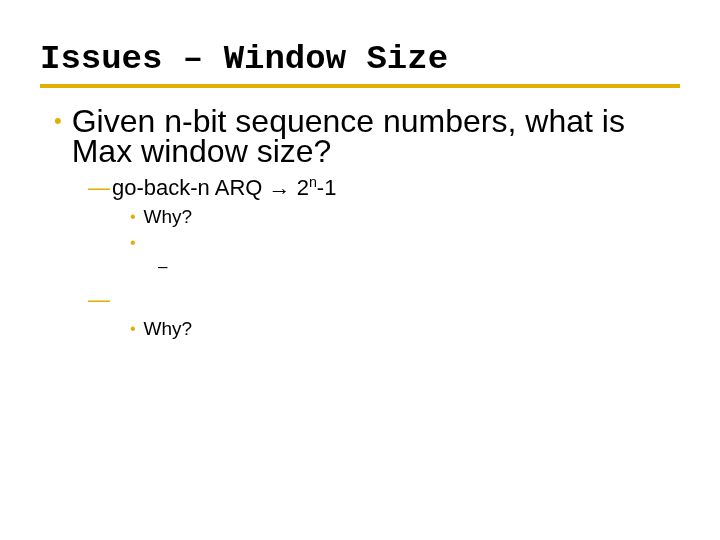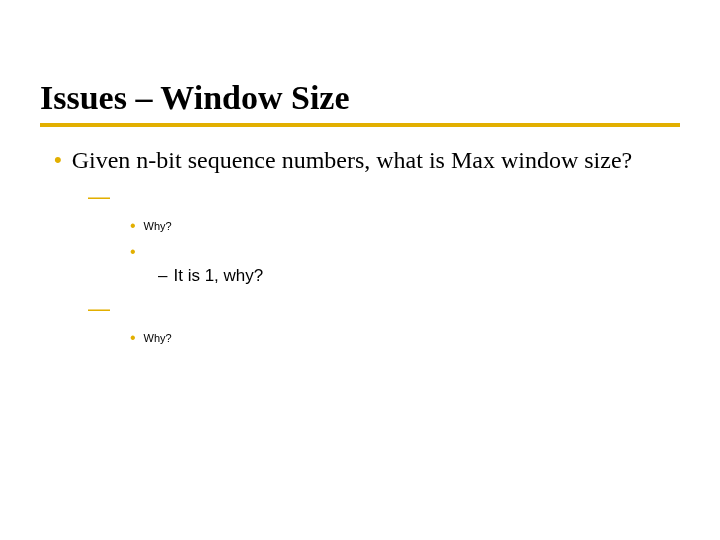--- a/index.html
+++ b/index.html
@@ -1,32 +1,32 @@
 <!DOCTYPE html>
 <html><head>
 <meta charset="utf-8">
 <style>
   * { margin: 0; padding: 0; box-sizing: border-box; }
   html, body { width: 720px; height: 540px; background: #ffffff; font-family: Verdana, Geneva, sans-serif; color: #000; }
   .slide { width: 720px; height: 540px; padding: 40px 40px 0 40px; }
   .title-block { }
-  .title { font-family: Liberation Serif, serif; font-weight: 900; font-size: 34px; letter-spacing: 0px; margin-bottom: 6px; margin-top: 39px; }
+  .title { font-family: Liberation Mono, monospace; font-weight: 900; font-size: 34px; letter-spacing: 0px; margin-bottom: 6px; }
   .title-underline { height: 4px; width: 640px; background: #e2af00; margin-bottom: 18px; }
   .lvl1 { margin-left: 14px; margin-bottom: 6px; }
   .lvl1-row { display: flex; align-items: flex-start; }
   .bullet-dot { color: #e2af00; font-size: 22px; line-height: 30px; margin-right: 10px; }
-  .lvl1-text { font-size: 24px; line-height: 30px; font-family: Liberation Serif, serif; }
+  .lvl1-text { font-size: 32px; line-height: 30px; }
   .lvl2 { margin-left: 48px; margin-top: 8px; margin-bottom: 2px; }
   .lvl2-row { display: flex; align-items: flex-start; }
   .dash { color: #e2af00; font-size: 22px; line-height: 28px; margin-right: 2px; font-family: Arial, sans-serif; }
   .lvl2-text { font-size: 22px; line-height: 28px; font-family: Arial, Helvetica, sans-serif; }
   .lvl3 { margin-left: 90px; margin-top: 4px; }
   .lvl3-row { display: flex; align-items: flex-start; }
   .bullet-dot-sm { color: #e2af00; font-size: 16px; line-height: 22px; margin-right: 8px; }
-  .lvl3-text { font-size: 11px; line-height: 22px; text-align: right; }
+  .lvl3-text { font-size: 19px; line-height: 22px; text-align: right; }
   .lvl4 { margin-left: 118px; margin-top: 2px; }
   .lvl4-row { display: flex; align-items: flex-start; }
   .lvl4-dash { color: #000; font-size: 17px; line-height: 22px; margin-right: 6px; }
   .lvl4-text { font-size: 17px; line-height: 22px; }
   .arrow { font-family: Arial, sans-serif; }
   sup { font-size: 0.65em; vertical-align: super; line-height: 0; }
 </style>
 </head>
 <body>
 
@@ -40,40 +40,44 @@
   <div class="lvl1">
     <div class="lvl1-row">
       <span class="bullet-dot">•</span>
       <span class="lvl1-text">Given n-bit sequence numbers, what is Max window size?</span>
     </div>
   </div>
 
   <div class="lvl2">
     <div class="lvl2-row">
       <span class="dash">—</span>
+      <span class="lvl2-text">
+        <span>go-back-n ARQ</span>
+        <span class="arrow">→</span>
+        <span>2</span><sup>n</sup><span>-1</span>
+      </span>
     </div>
   </div>
 
   <div class="lvl3">
     <div class="lvl3-row">
       <span class="bullet-dot-sm">•</span>
       <span class="lvl3-text">Why?</span>
     </div>
   </div>
 
   <div class="lvl3">
     <div class="lvl3-row">
       <span class="bullet-dot-sm">•</span>
     </div>
   </div>
 
   <div class="lvl4">
     <div class="lvl4-row">
       <span class="lvl4-dash">–</span>
-      <span class="lvl4-text">It is 1, why?</span>
     </div>
   </div>
 
   <div class="lvl2">
     <div class="lvl2-row">
       <span class="dash">—</span>
     </div>
   </div>
 
   <div class="lvl3">

